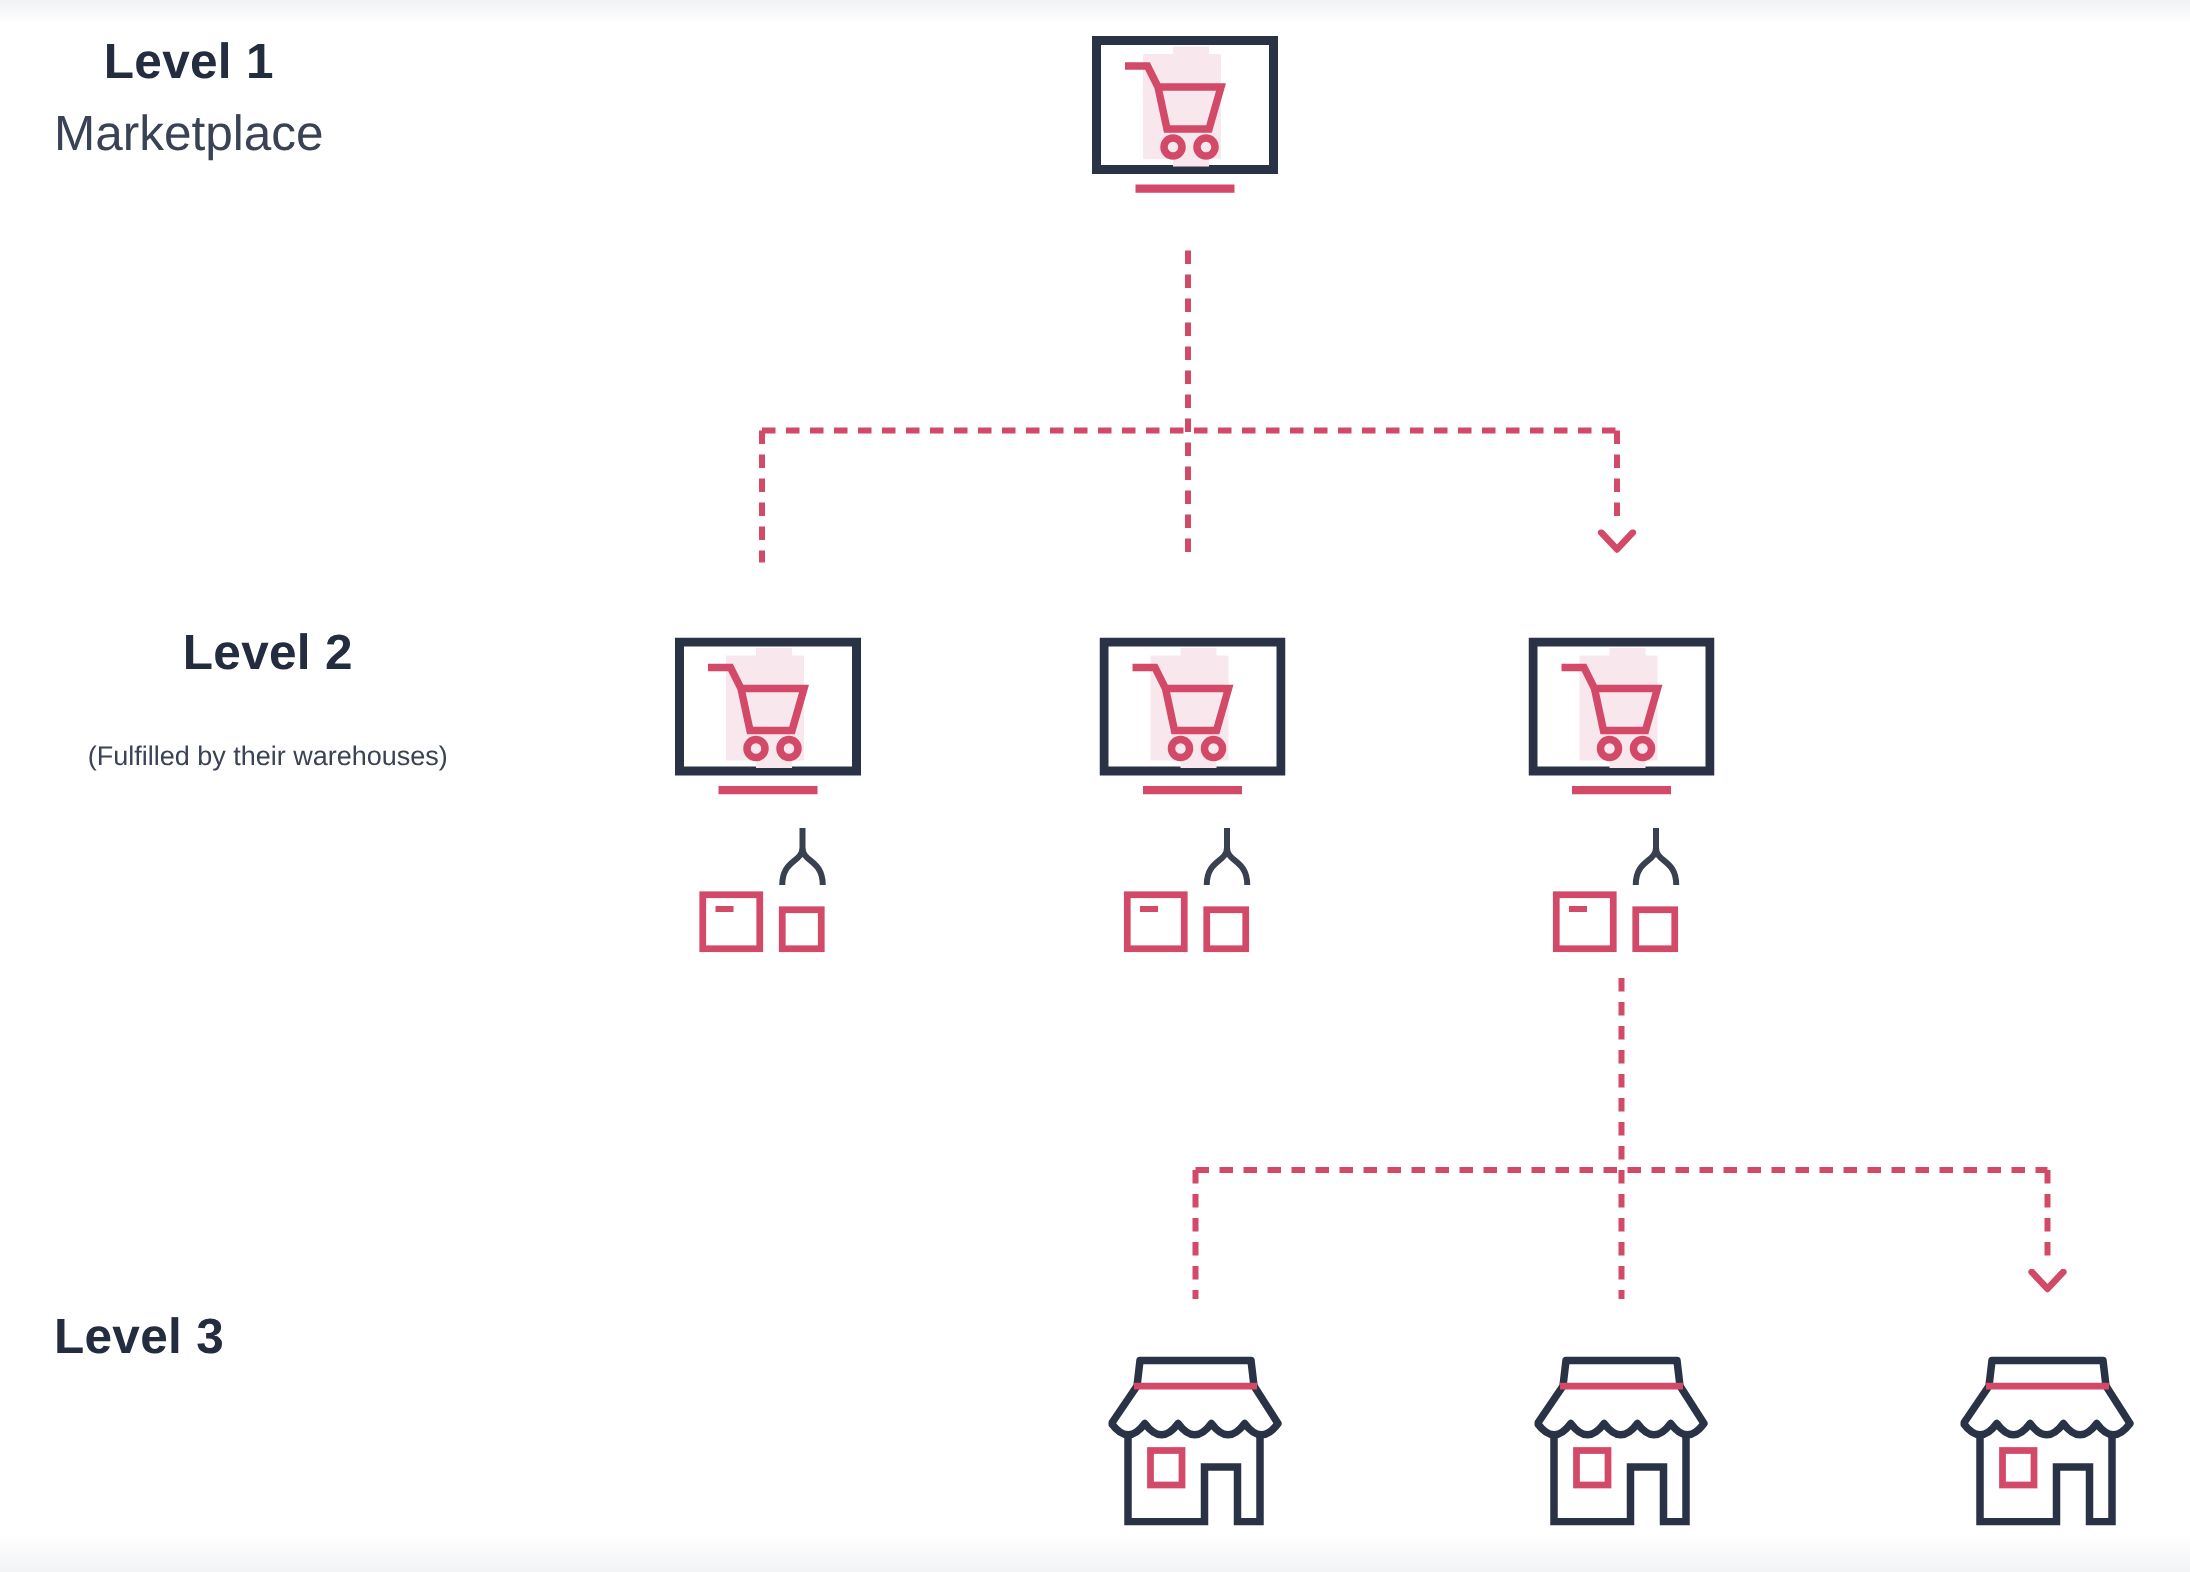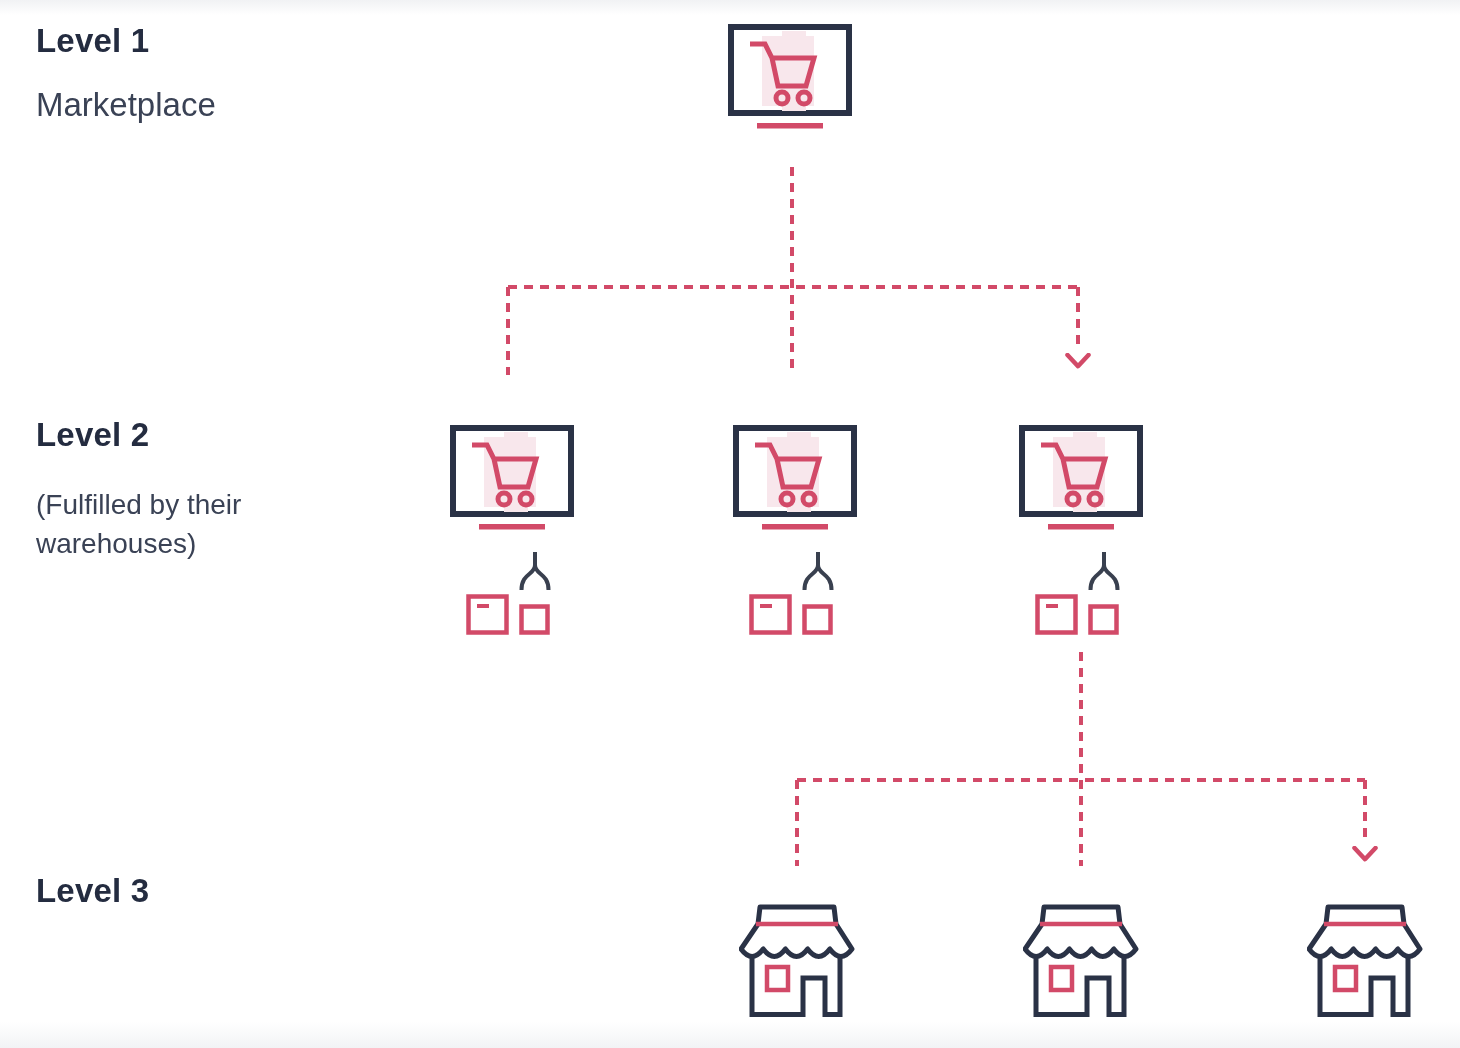--- a/index.html
+++ b/index.html
@@ -1,27 +1,27 @@
 <!DOCTYPE html>
 <html style="--crimson: #d24a68; --crimson_light: #f8e7ec; --navy: #2a3246; --slate: #39404f; --text_bold: #242c40; --text_regular: #3a4255;"><head>
 <meta charset="utf-8">
 <style>
   html,body{margin:0;padding:0;background:#fff;}
   .canvas{
     position:relative;width:1460px;height:1048px;background:#ffffff;
-    font-family:"Liberation Sans", sans-serif;overflow:hidden;
+    font-family:"Liberation Sans", sans-serif;overflow:hidden;text-align:center;
   }
   .abs{position:absolute;}
   .edge-top{left:0;top:0;width:1460px;height:15px;
     background:linear-gradient(#f1f2f4,rgba(255,255,255,0));}
   .edge-bottom{left:0;bottom:0;width:1460px;height:26px;
     background:linear-gradient(rgba(255,255,255,0),#f2f3f5);}
   .lvl-title{font-size:33px;font-weight:bold;line-height:38px;color:var(--text_bold);letter-spacing:.2px;}
-  .lvl-sub{font-size:33px;font-weight:normal;line-height:38px;color:var(--text_regular);margin-top:26px;}
-  .lvl-note{font-size:28px;font-weight:normal;line-height:39px;color:var(--text_regular);margin-top:31px;width:285px;}
+  .lvl-sub{font-size:33px;font-weight:normal;line-height:38px;color:var(--text_regular);margin-top:10px;}
+  .lvl-note{font-size:18px;font-weight:normal;line-height:39px;color:var(--text_regular);margin-top:31px;width:285px;}
   .node2{position:absolute;width:124px;height:212px;}
   
   .sN{stroke:var(--navy);}  .sC{stroke:var(--crimson);}  .sS{stroke:var(--slate);}
   .fW{fill:#ffffff;}  .fN{fill:none;}  .fC{fill:var(--crimson);}  .fP{fill:var(--crimson_light);}
   .dash{stroke:var(--crimson);stroke-width:4;stroke-dasharray:9 7;fill:none;}
 </style>
 </head>
 <body>
 
 <div class="canvas">

